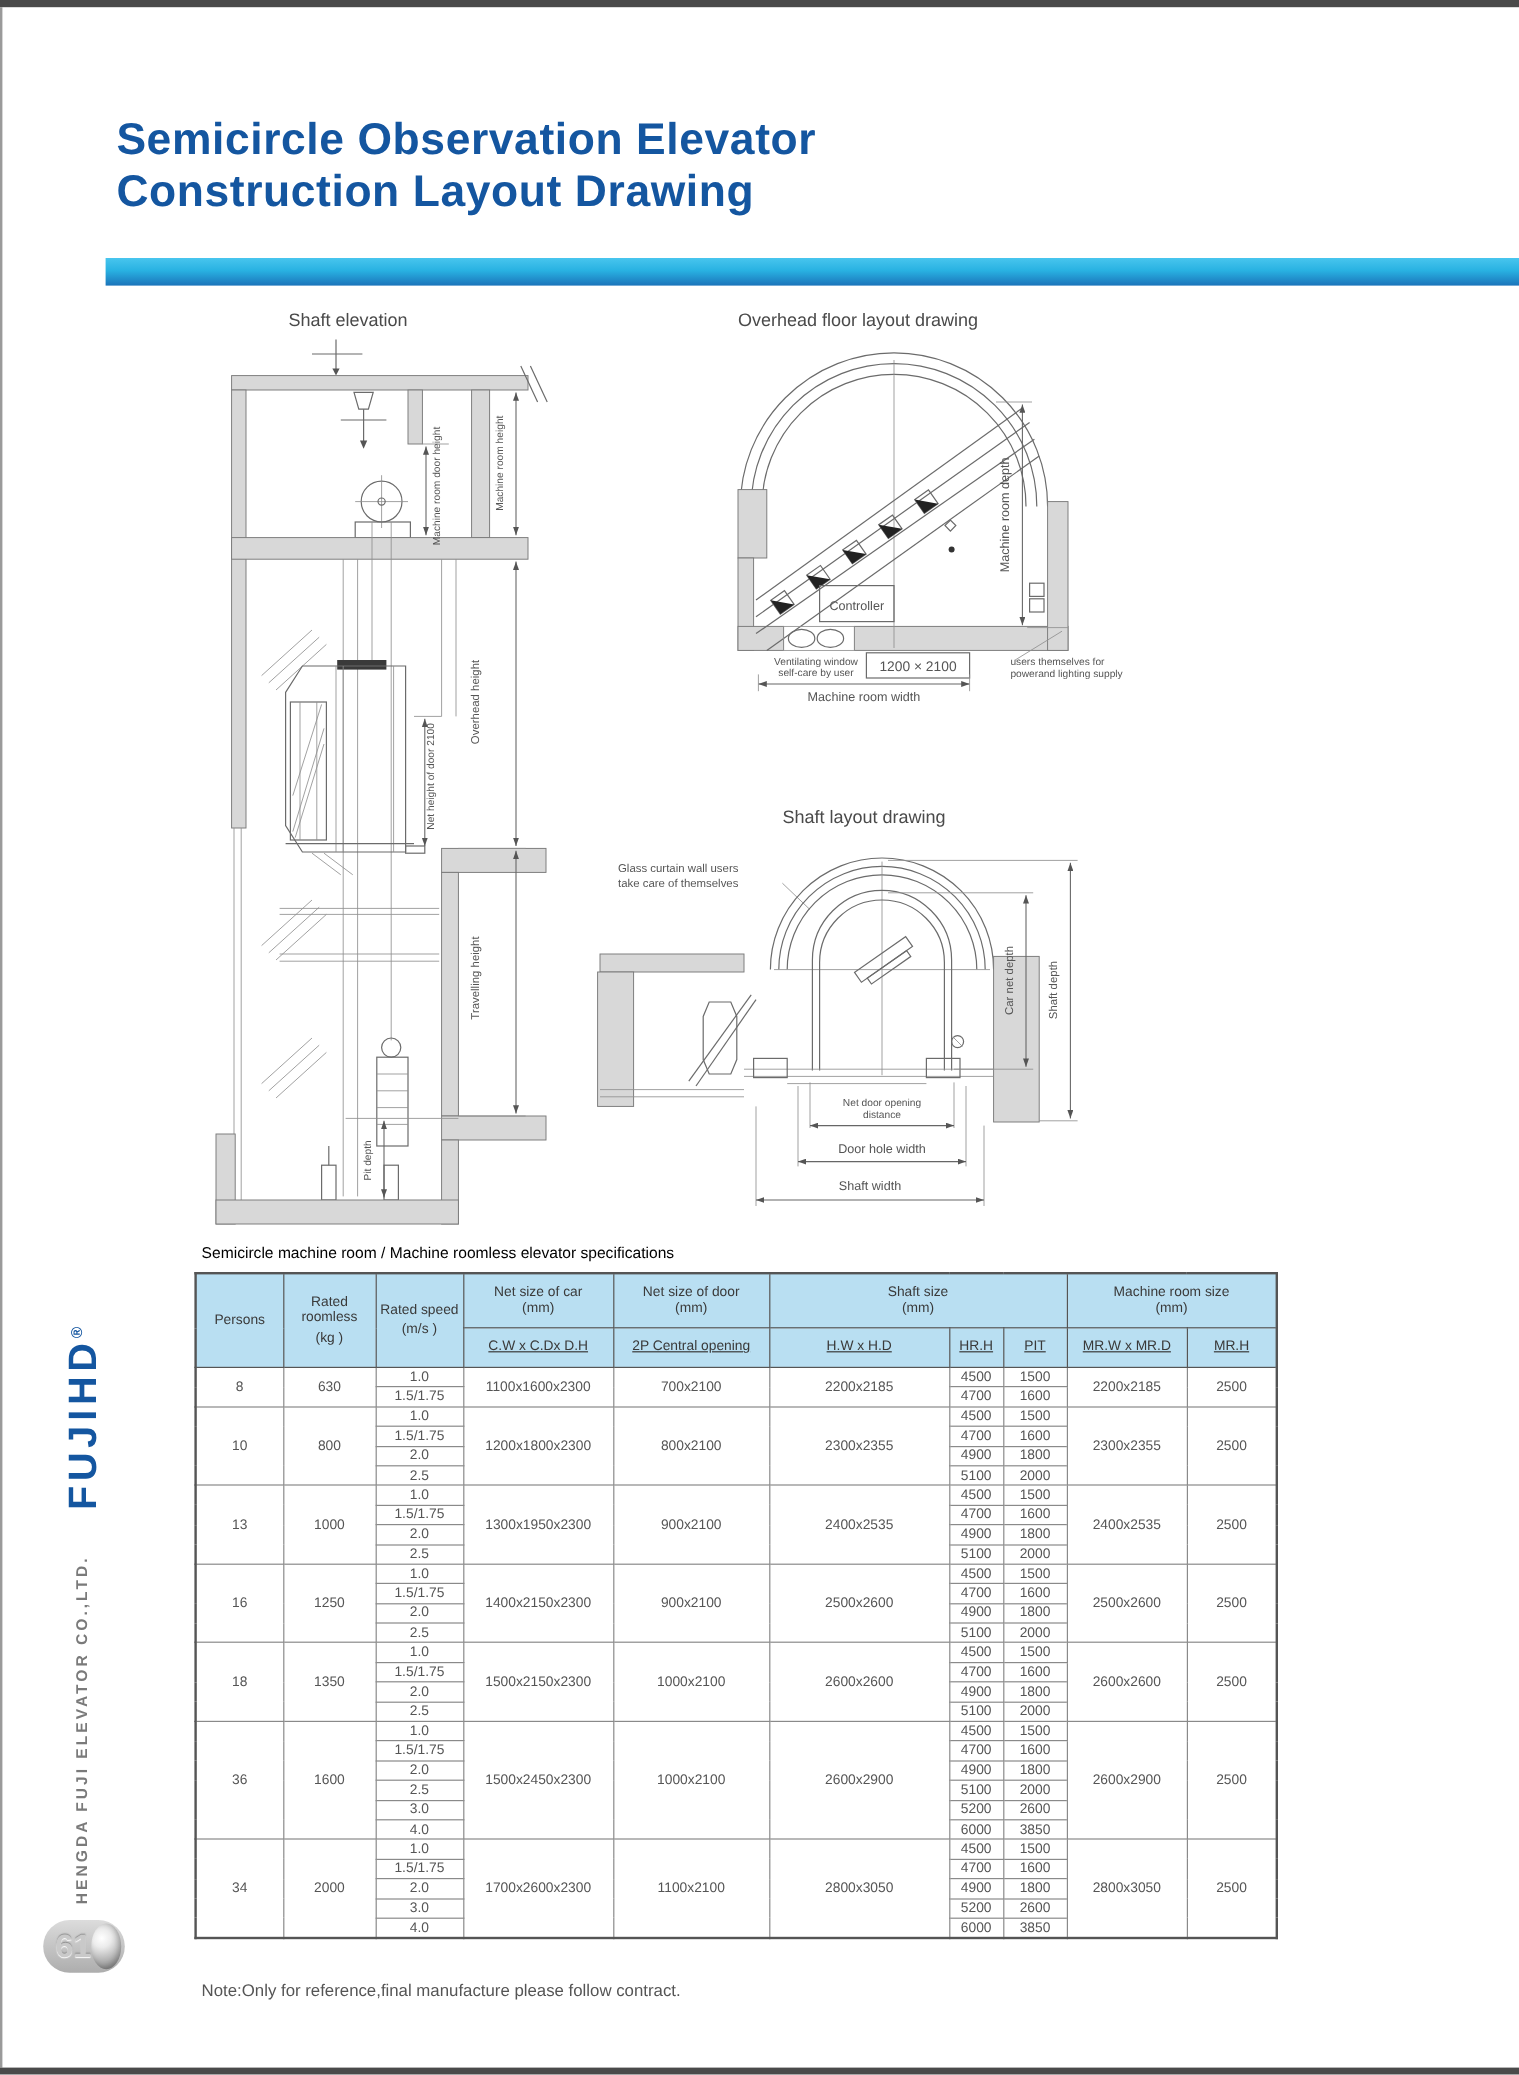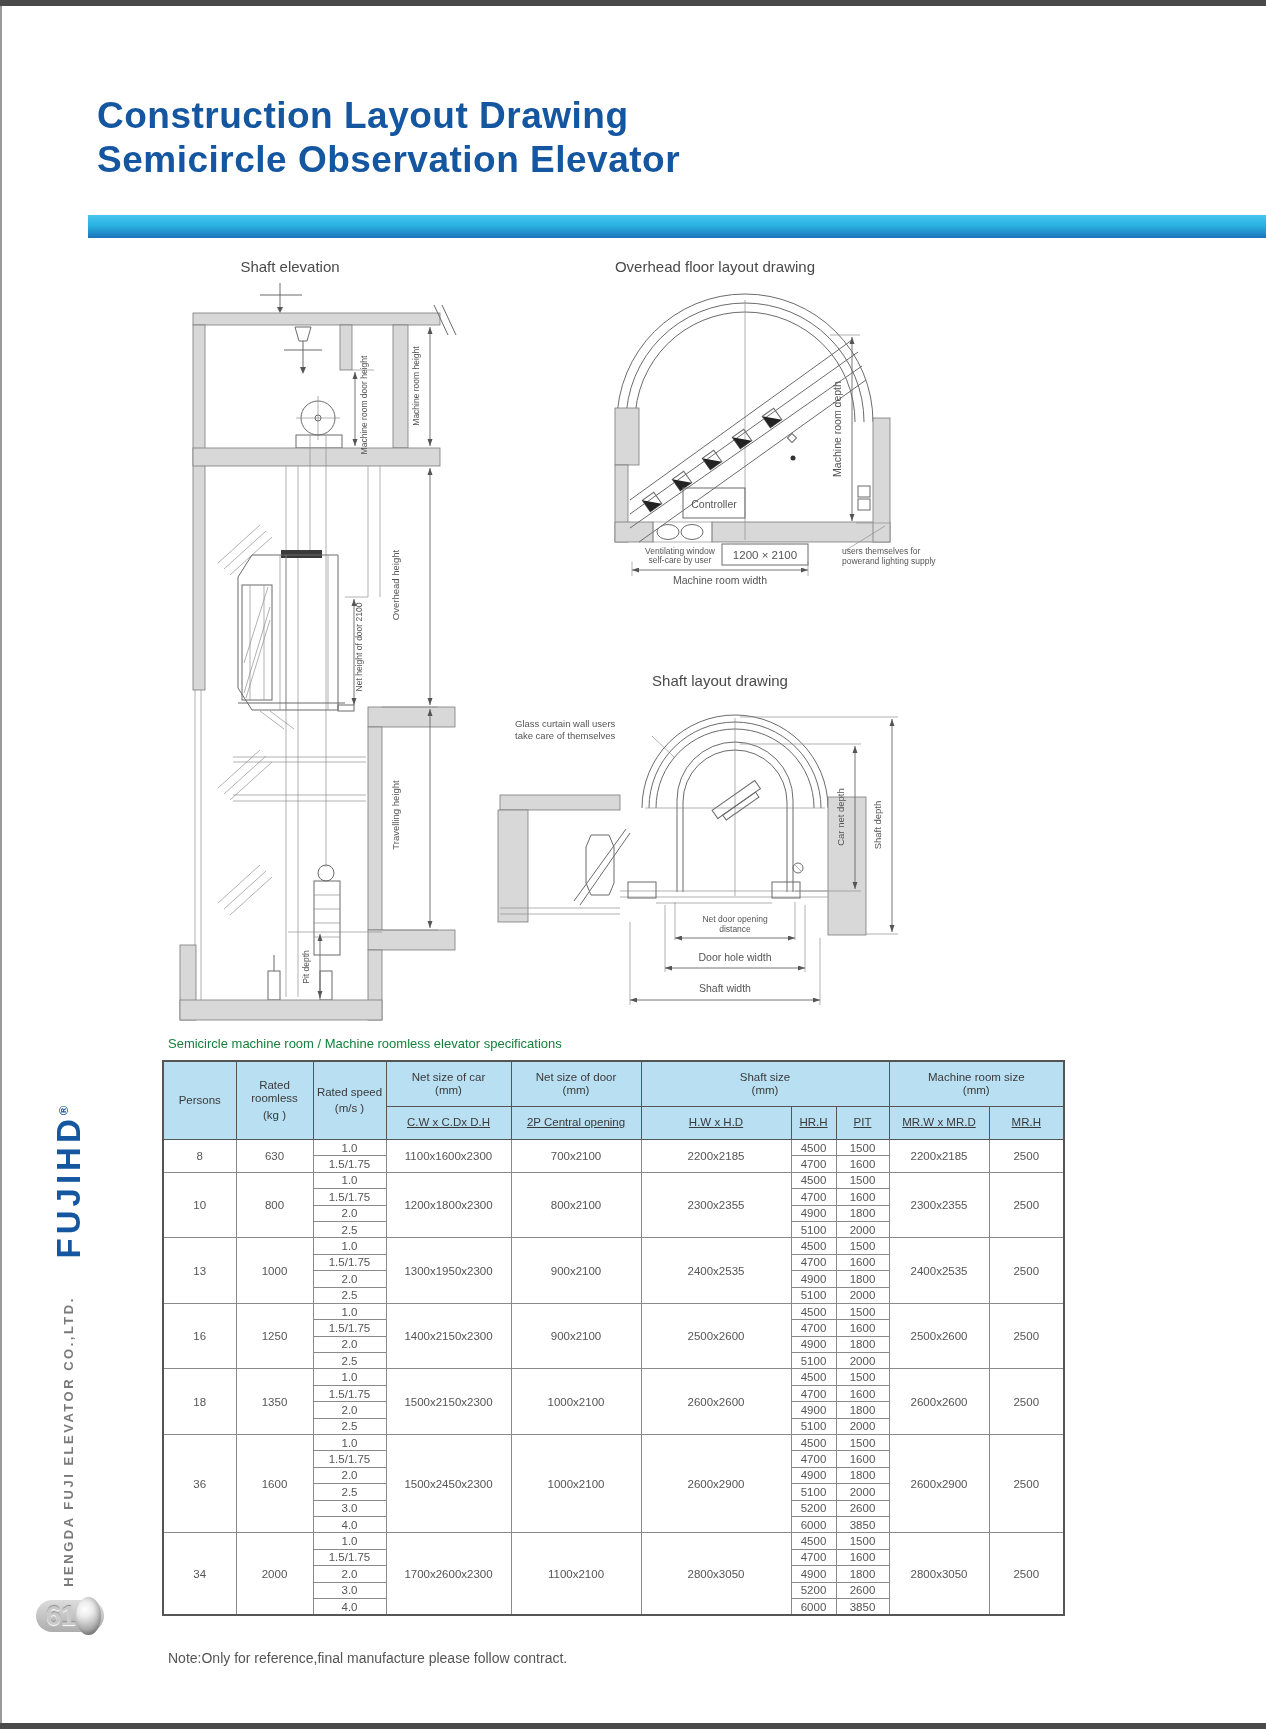--- a/index.html
+++ b/index.html
@@ -5,21 +5,21 @@
   html,body{margin:0;padding:0;background:#e8e8e8;}
   .page{position:relative;width:1266px;height:1729px;background:#ffffff;overflow:hidden;
         font-family:"Liberation Sans",sans-serif;}
   .edge-top{position:absolute;left:0;top:0;width:1266px;height:6px;background:#4a4a4a;}
   .edge-bottom{position:absolute;left:0;top:1723px;width:1266px;height:6px;background:#4a4a4a;}
   .edge-left{position:absolute;left:0;top:6px;width:2px;height:1717px;background:#9a9a9a;}
   .title{position:absolute;left:97px;top:94px;font-size:37px;font-weight:bold;color:#1456a0;
          line-height:1.18;letter-spacing:.5px;white-space:nowrap;}
   .bar{position:absolute;left:88px;top:215px;width:1178px;height:23px;
        background:linear-gradient(180deg,#48c5ee 0%,#29b2e2 45%,#1b74ba 100%);}
-  .caption{position:absolute;left:168px;top:1036px;font-size:13px;color:#15803d;}
+  .caption{position:absolute;left:168px;top:1036px;font-size:13px;color:#000000;}
   .note{position:absolute;left:168px;top:1650px;font-size:14px;color:#555;}
   
   svg{position:absolute;overflow:visible;}
   #elev{left:168px;top:255px;}
   #ovh{left:540px;top:250px;}
   #shl{left:460px;top:660px;}
   svg text{font-family:"Liberation Sans",sans-serif;fill:#555;}
   .ttl{font-size:15px;fill:#4a4a4a;}
   .l8{font-size:8.5px;} .l9{font-size:9.5px;} .l10{font-size:10.5px;} .l11{font-size:11.5px;}
   .ln{stroke:#6b6b6b;stroke-width:1;fill:none;}
@@ -41,39 +41,39 @@
   
   .logo-wrap{position:absolute;left:40px;top:1082px;width:58px;height:200px;
              display:flex;align-items:center;justify-content:center;}
   .logo{transform:rotate(-90deg);white-space:nowrap;font-size:33px;font-weight:bold;
         color:#1456a0;letter-spacing:4px;}
   .logo sup{font-size:13px;letter-spacing:0;}
   .company-wrap{position:absolute;left:53px;top:1285px;width:30px;height:312px;
                 display:flex;align-items:center;justify-content:center;}
   .company{transform:rotate(-90deg);white-space:nowrap;font-size:13px;font-weight:bold;
            color:#7a7a7a;letter-spacing:2.5px;}
-  .badge{position:absolute;left:36px;top:1600px;width:68px;height:32px;border-radius:23px;
+  .badge{position:absolute;left:36px;top:1600px;width:68px;height:44px;border-radius:23px;
          background:linear-gradient(180deg,#dcdcdc,#adadad);display:flex;align-items:center;
          padding-left:10px;box-sizing:border-box;}
   .badge-num{font-size:27px;font-weight:bold;color:#c9c9c9;
              text-shadow:0 1px 1px #ffffff,0 -1px 1px #8a8a8a;}
   .sphere{width:38px;height:38px;border-radius:50%;margin-left:auto;margin-right:3px;
           background:radial-gradient(circle at 35% 32%,#ffffff 0%,#ececec 25%,#bcbcbc 55%,#8d8d8d 85%,#aaaaaa 100%);
           box-shadow:inset -2px -2px 4px rgba(0,0,0,.18);}
 </style>
 </head>
 <body>
 
 <div class="page">
   <div class="edge-top"></div>
   <div class="edge-left"></div>
 
   <div class="title">
+    <div>Semicircle Observation Elevator</div>
     <div>Construction Layout Drawing</div>
-    <div>Semicircle Observation Elevator</div>
   </div>
   <div class="bar"></div>
 
   <svg id="elev" width="300" height="775" viewBox="0 0 300 775">
     <defs>
       <marker id="m1e" markerWidth="7" markerHeight="6" refX="7" refY="2.5" orient="auto" markerUnits="userSpaceOnUse">
           <path d="M0,0L7,2.5L0,5Z" fill="#555"></path>
         </marker>
       <marker id="m1s" markerWidth="7" markerHeight="6" refX="0" refY="2.5" orient="auto" markerUnits="userSpaceOnUse">
           <path d="M7,0L0,2.5L7,5Z" fill="#555"></path>

